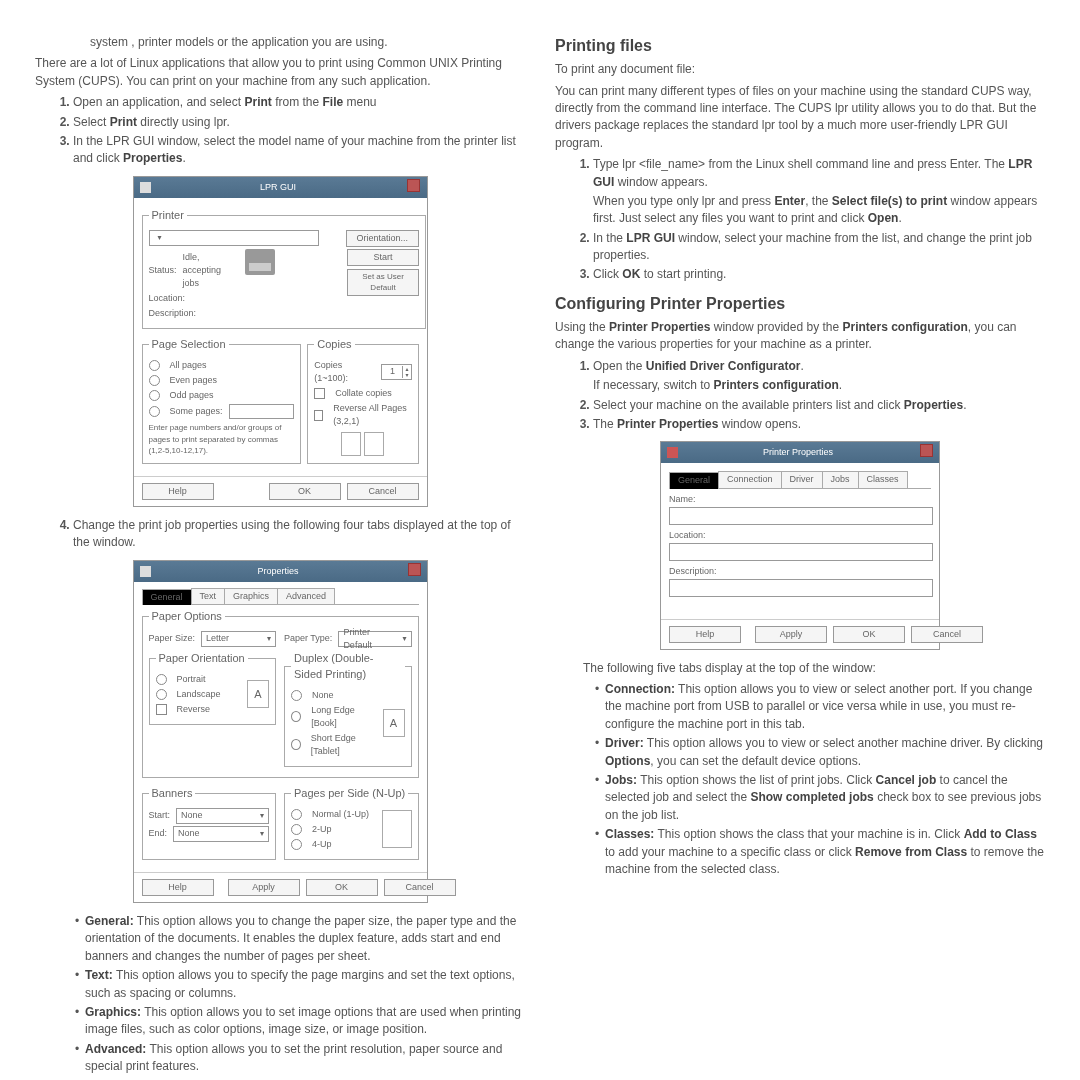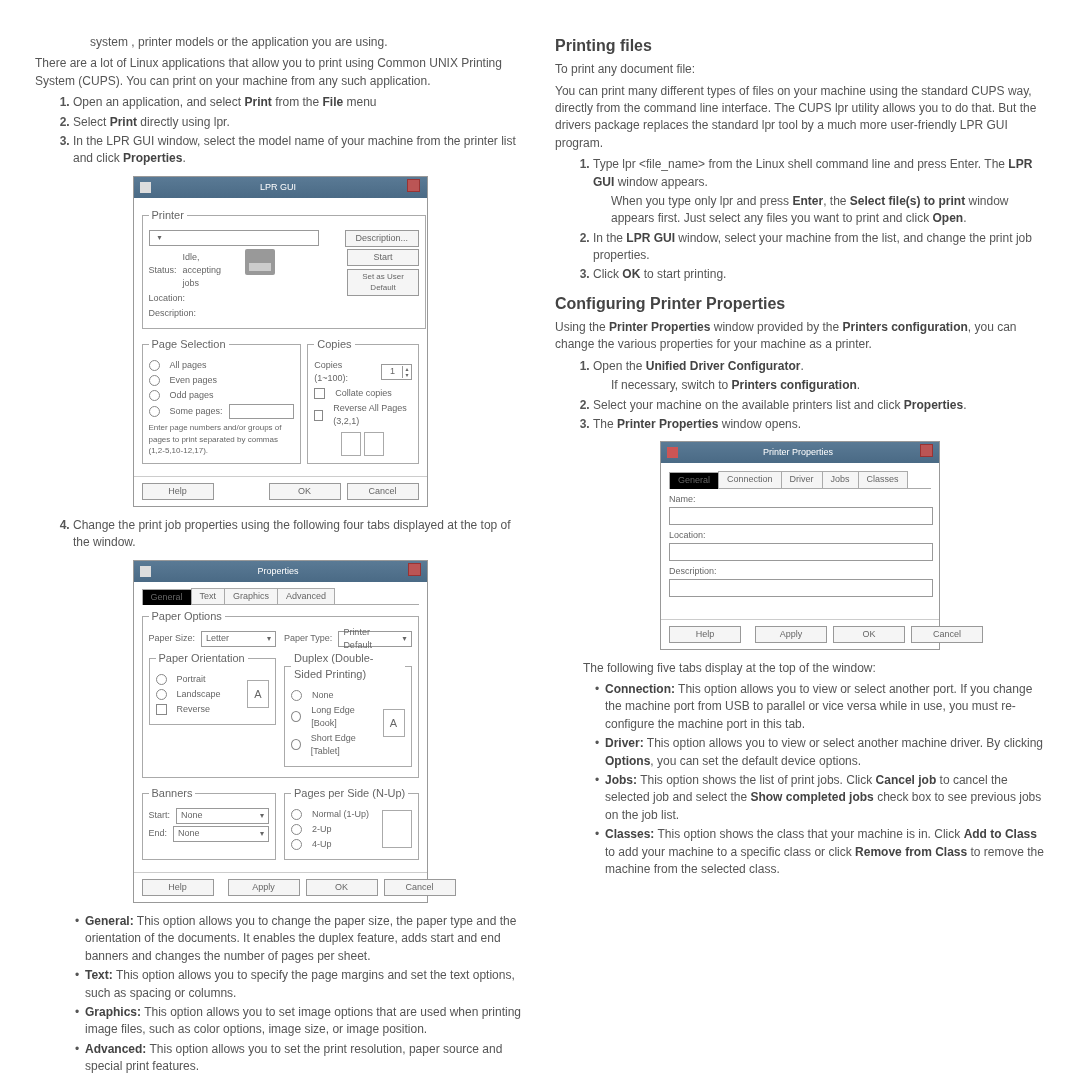--- a/index.html
+++ b/index.html
@@ -30,21 +30,20 @@
     padding-left: 38px;
   }
   ol.steps > li {
     margin: 2px 0;
   }
   ol.steps > li::marker {
     font-weight: bold;
   }
   ol.steps .sub {
     margin-top: 2px;
-    margin-left: 18px;
   }
   strong { font-weight: bold; color:#444; }
   .indent { margin-left: 55px; }
   .bullets { margin:4px 0 4px 40px; padding:0; list-style:none; }
   .bullets li { margin:2px 0; position:relative; padding-left:10px; }
   .bullets li::before { content:"•"; position:absolute; left:0; }
   .figure {
     margin: 8px auto 10px auto;
     width: 280px;
   }
@@ -134,21 +133,21 @@
           <span style="width:11px;height:11px;background:#ddd;display:inline-block;"></span>
           <span>LPR GUI</span>
           <span class="icons"><span class="close"></span></span>
         </div>
         <div class="body-a">
           <fieldset>
             <legend>Printer</legend>
             <div class="row">
               <div class="select wide"></div>
               <div style="flex:1"></div>
-              <div class="btn">Description...</div>
+              <div class="btn">Orientation...</div>
             </div>
             <div style="display:flex;gap:24px;">
               <div style="flex:1">
                 <div class="row">
                     <span>Status:</span>
                     <span>Idle, accepting jobs</span>
                   </div>
                 <div class="row">
                     <span>Location:</span>
                   </div>

